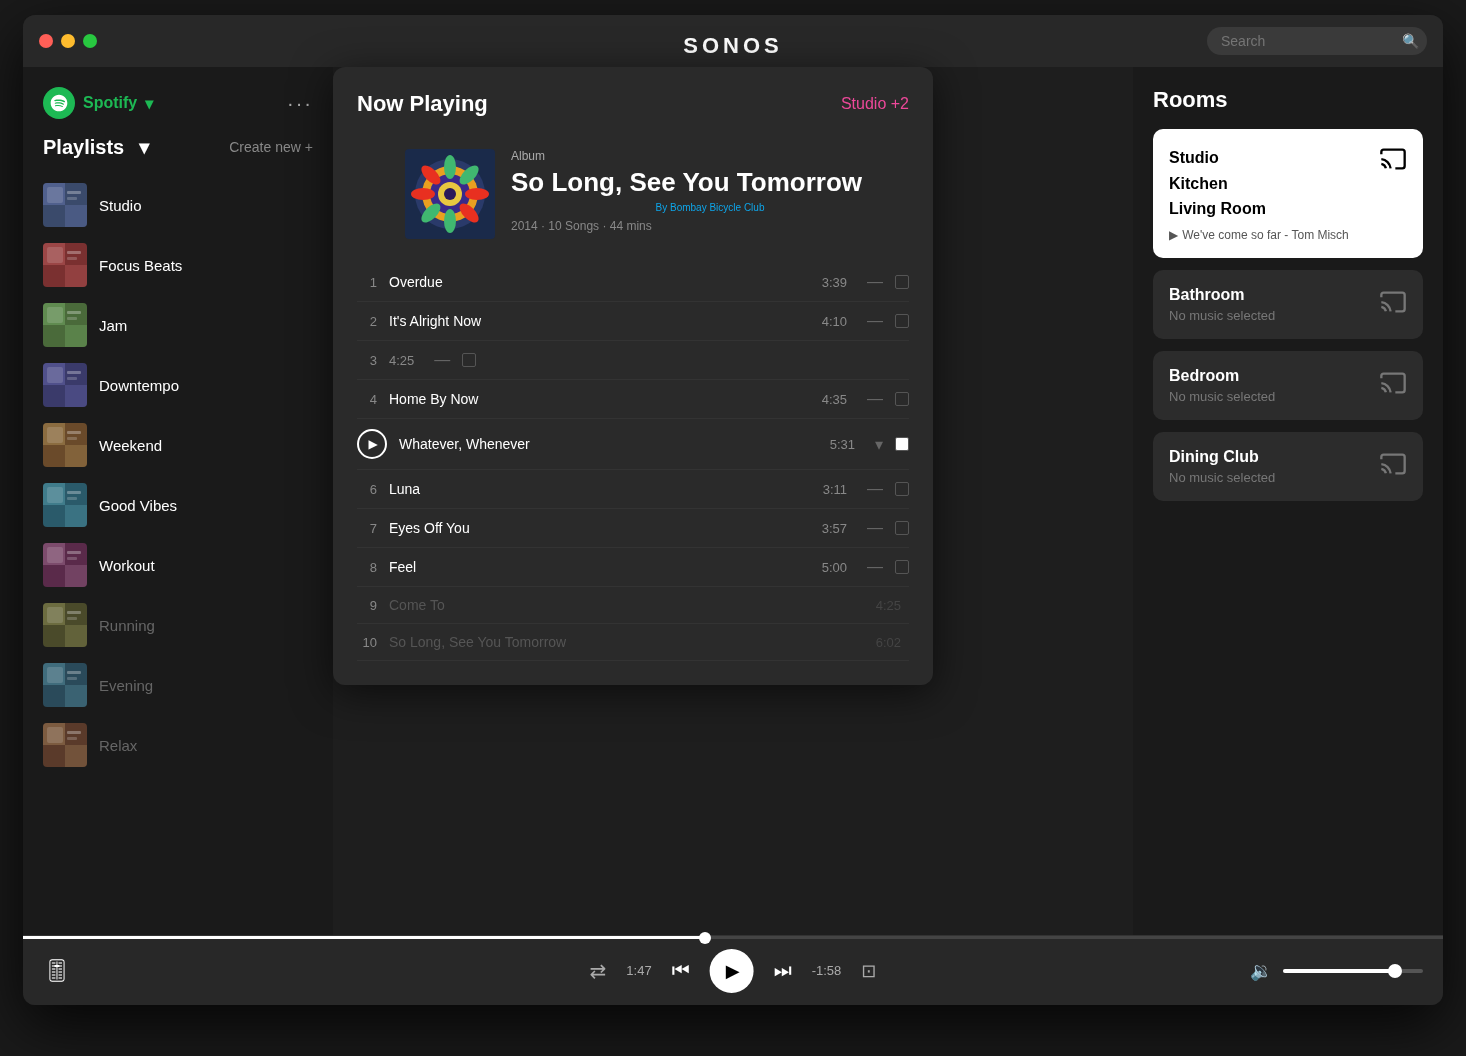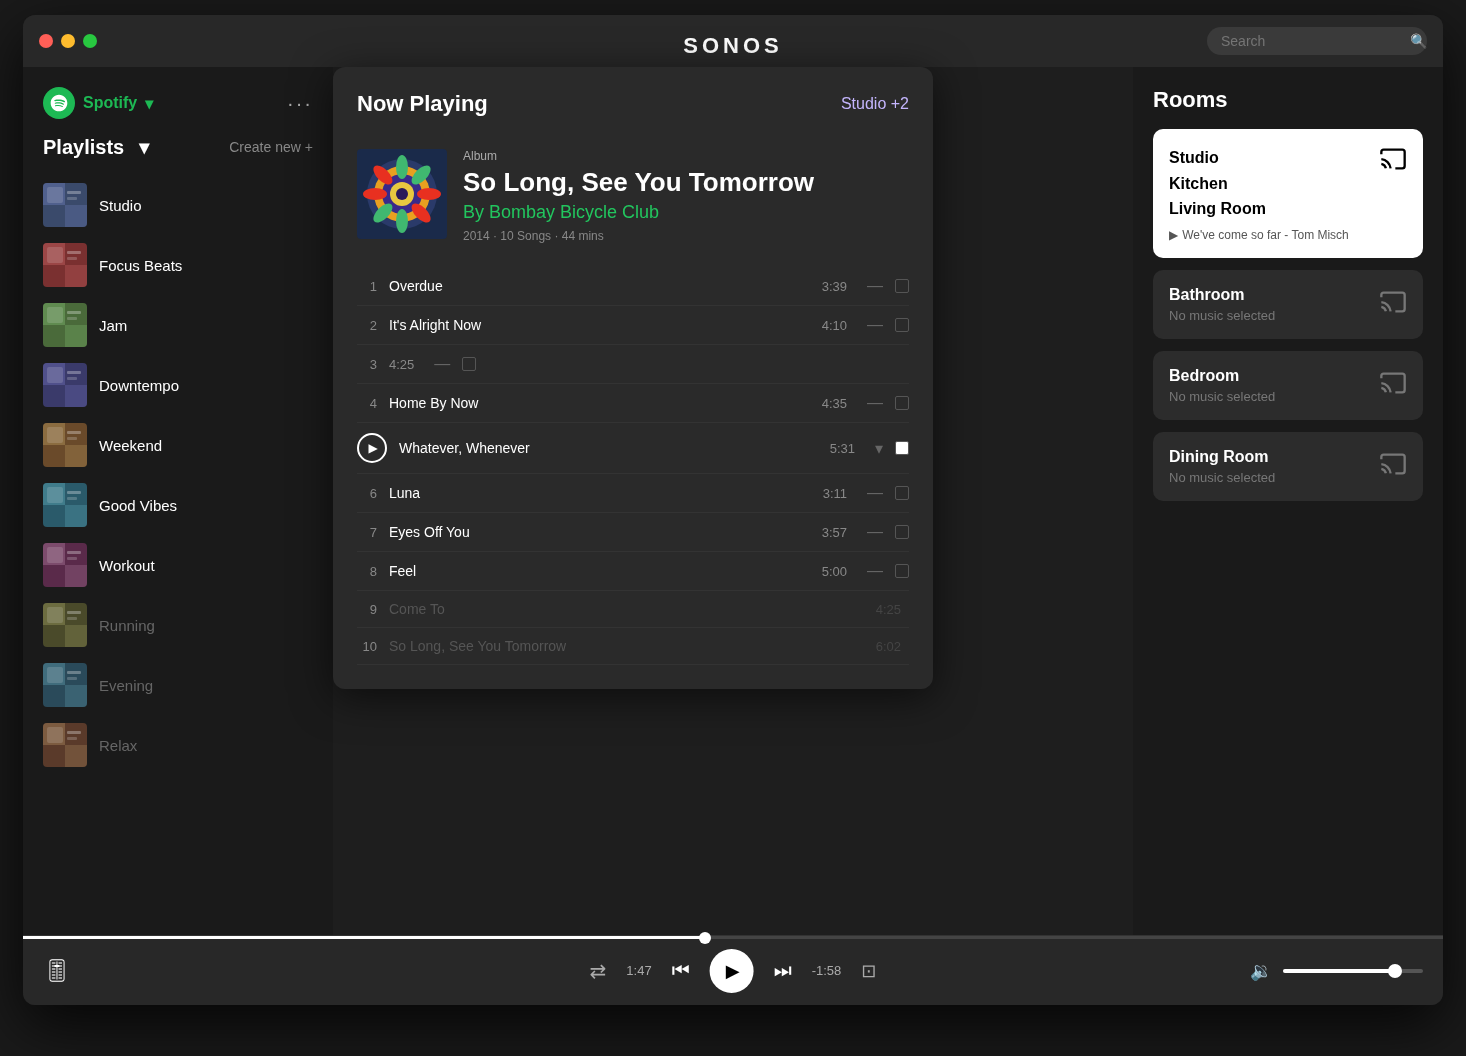--- a/index.html
+++ b/index.html
@@ -58,21 +58,21 @@
       position: absolute;
       right: 16px;
       top: 50%;
       transform: translateY(-50%);
       background: #3a3a3a;
       border-radius: 20px;
       display: flex;
       align-items: flex-end;
       padding: 6px 14px;
       width: 220px;
-      gap: 8px;
+      gap: 0;
     }
     .search-bar input {
       background: transparent;
       border: none;
       outline: none;
       color: #aaa;
       font-size: 14px;
       flex: 1;
     }
     .search-icon-svg {
@@ -181,39 +181,40 @@
       padding: 24px;
       box-shadow: 0 8px 40px rgba(0,0,0,0.6);
     }
     .np-header {
       display: flex;
       justify-content: space-between;
       align-items: center;
       margin-bottom: 32px;
     }
     .np-title { color: #fff; font-size: 22px; font-weight: 600; }
-    .np-studio { color: #c4b5fd; font-size: 16px; }
+    .np-studio { color: #ec4899; font-size: 16px; }
     .np-album-row {
       display: flex;
       align-items: flex-start;
       gap: 16px;
       margin-bottom: 24px;
+      margin-left: 48px;
     }
     .np-album-art {
       width: 90px;
       height: 90px;
       border-radius: 4px;
       flex-shrink: 0;
       position: relative;
       overflow: hidden;
     }
     .np-album-info { flex: 1; }
     .np-album-label { color: #aaa; font-size: 12px; margin-bottom: 4px; }
     .np-album-name { color: #fff; font-size: 26px; font-weight: 700; line-height: 1.2; margin-bottom: 4px; }
-    .np-artist { color: #22c55e; font-size: 18px; margin-bottom: 6px; }
+    .np-artist { color: #0ea5e9; font-size: 10px; margin-bottom: 6px; text-align: center; }
     .np-meta { color: #888; font-size: 12px; }
 
     
     .track-list { max-height: 480px; overflow-y: auto; }
     .track-list::-webkit-scrollbar { width: 4px; }
     .track-list::-webkit-scrollbar-track { background: transparent; }
     .track-list::-webkit-scrollbar-thumb { background: #555; border-radius: 2px; }
 
     .track-row {
       display: flex;
@@ -637,21 +638,21 @@
     </div>
     <div class="cast-icon">
       <svg viewBox="0 0 24 24" fill="none" stroke="#777" stroke-width="2" width="28" height="28">
         <path d="M2 16.1A5 5 0 0 1 5.9 20M2 12.05A9 9 0 0 1 9.95 20M2 8V6a2 2 0 0 1 2-2h16a2 2 0 0 1 2 2v12a2 2 0 0 1-2 2h-6"></path>
         <line x1="2" y1="20" x2="2.01" y2="20"></line>
       </svg>
     </div>
   </div>
           <div class="room-inactive">
     <div class="room-inactive-info">
-      <div class="room-inactive-name">Dining Room</div>
+      <div class="room-inactive-name">Dining Club</div>
       <div class="room-no-music">No music selected</div>
     </div>
     <div class="cast-icon">
       <svg viewBox="0 0 24 24" fill="none" stroke="#777" stroke-width="2" width="28" height="28">
         <path d="M2 16.1A5 5 0 0 1 5.9 20M2 12.05A9 9 0 0 1 9.95 20M2 8V6a2 2 0 0 1 2-2h16a2 2 0 0 1 2 2v12a2 2 0 0 1-2 2h-6"></path>
         <line x1="2" y1="20" x2="2.01" y2="20"></line>
       </svg>
     </div>
   </div>
         </div>

